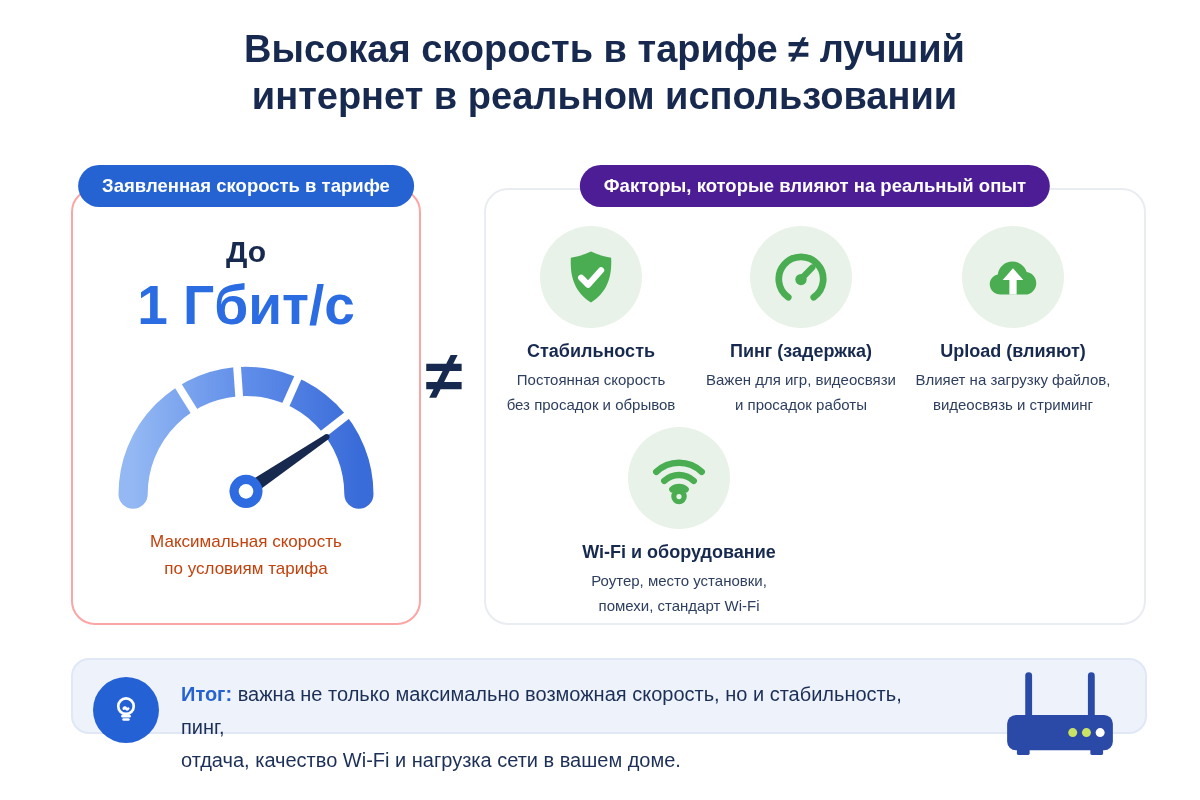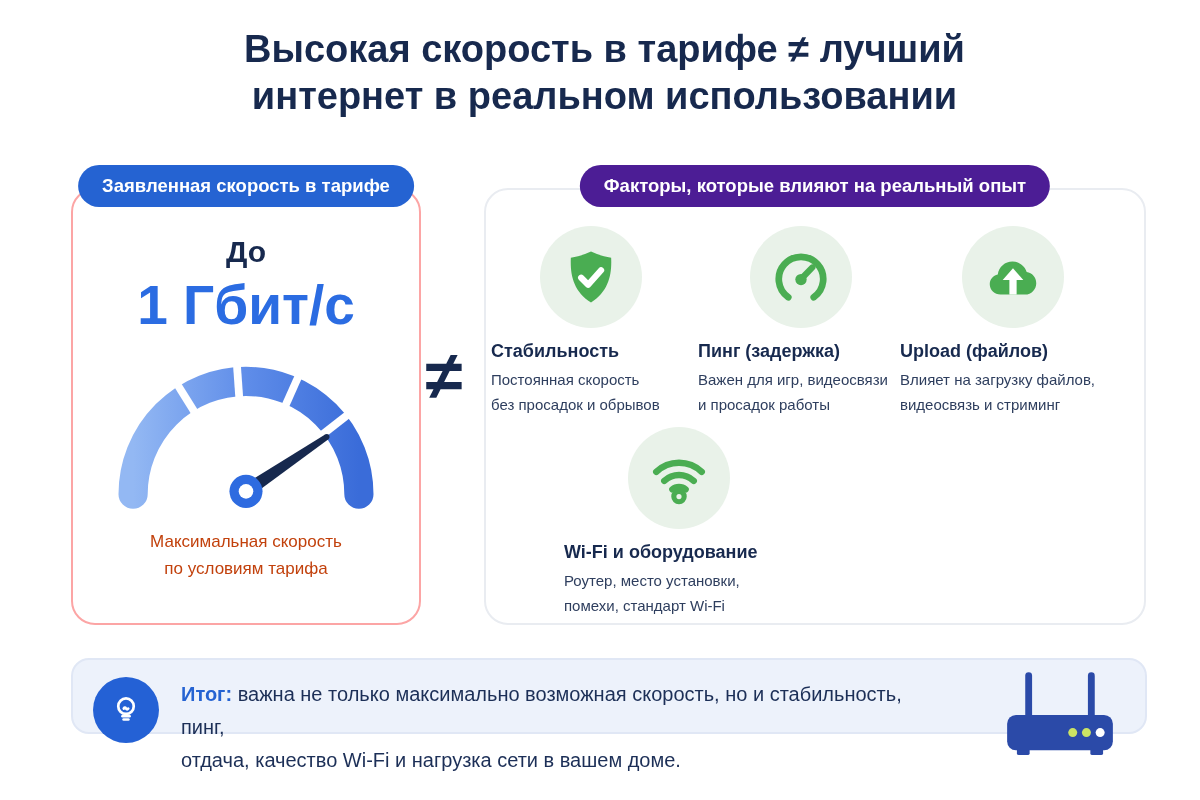--- a/index.html
+++ b/index.html
@@ -46,21 +46,21 @@
   .gauge-wrap svg { width: 292px; height: 166px; }
   .speed-caption { margin-top: 14px; font-size: 17px; font-weight: 400; line-height: 27px; color: #c2410c; }
 
   
   .neq {
     position: absolute; left: 403px; top: 336px; width: 64px;
     text-align: center; font-size: 68px; font-weight: 700; color: #17294e;
   }
 
   
-  .factor { position: absolute; text-align: left; }
+  .factor { position: absolute; text-align: center; }
   .factor-1 { left: 5px;   top: 36px;  width: 200px; }
   .factor-2 { left: 212px; top: 36px;  width: 206px; }
   .factor-3 { left: 414px; top: 36px;  width: 226px; }
   .factor-4 { left: 78px;  top: 237px; width: 230px; }
   .factor-5 { left: 312px; top: 237px; width: 236px; }
 
   .icon-circle {
     width: 102px; height: 102px; margin: 0 auto;
     background: #e9f2e9; border-radius: 50%;
     display: flex; align-items: center; justify-content: center;
@@ -157,21 +157,21 @@
     </div>
 
     <div class="factor factor-3">
       <div class="icon-circle">
         <svg viewBox="0 0 24 24">
           <path d="M7.2 18.8 C4.8 18.8 3 17 3 14.8 C3 12.9 4.3 11.4 6.1 11 C6.5 8.1 8.9 6 11.8 6 C14.4 6 16.6 7.7 17.3 10.1 C19.4 10.4 21 12.2 21 14.4 C21 16.8 19.1 18.8 16.7 18.8 Z" fill="#4aad52"></path>
           <polygon points="12,8.6 16,13.2 8,13.2" fill="#ffffff"></polygon>
           <rect x="10.6" y="12.8" width="2.8" height="6" fill="#ffffff"></rect>
         </svg>
       </div>
-      <div class="factor-title">Upload (файлов)</div>
+      <div class="factor-title">Upload (влияют)</div>
       <div class="factor-desc"><span>Влияет на загрузку файлов,</span><br><span>видеосвязь и стриминг</span></div>
     </div>
 
     <div class="factor factor-4">
       <div class="icon-circle">
         <svg viewBox="0 0 24 24">
           <g fill="none" stroke="#4aad52" stroke-linecap="round">
             <path d="M3.2 9.6 C8.1 4.9 15.9 4.9 20.8 9.6" stroke-width="2.5"></path>
             <path d="M6.3 13.1 C9.6 10.1 14.4 10.1 17.7 13.1" stroke-width="2.5"></path>
             <path d="M9.4 16.4 C10.9 15.1 13.1 15.1 14.6 16.4" stroke-width="2.4"></path>

